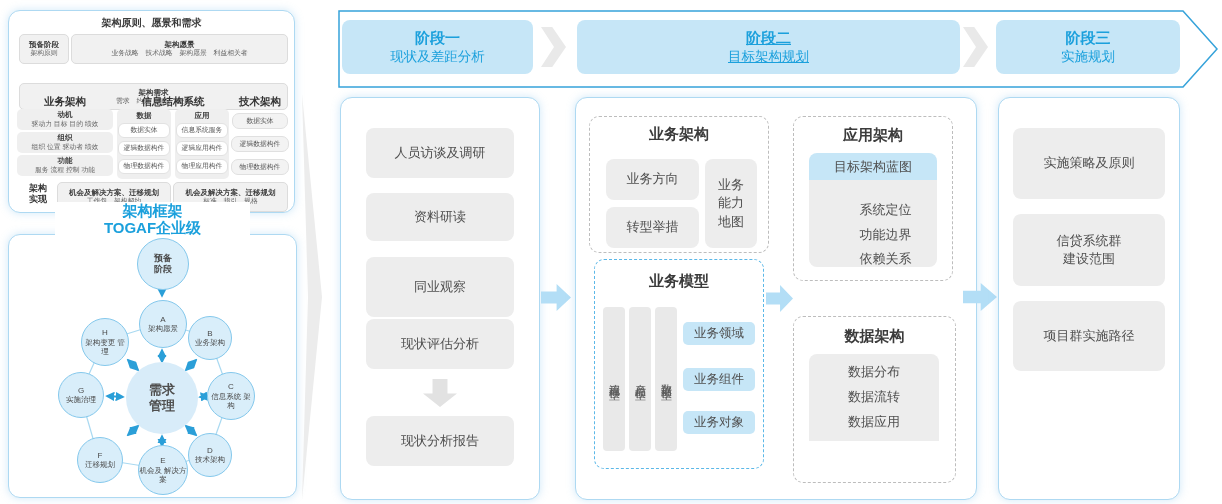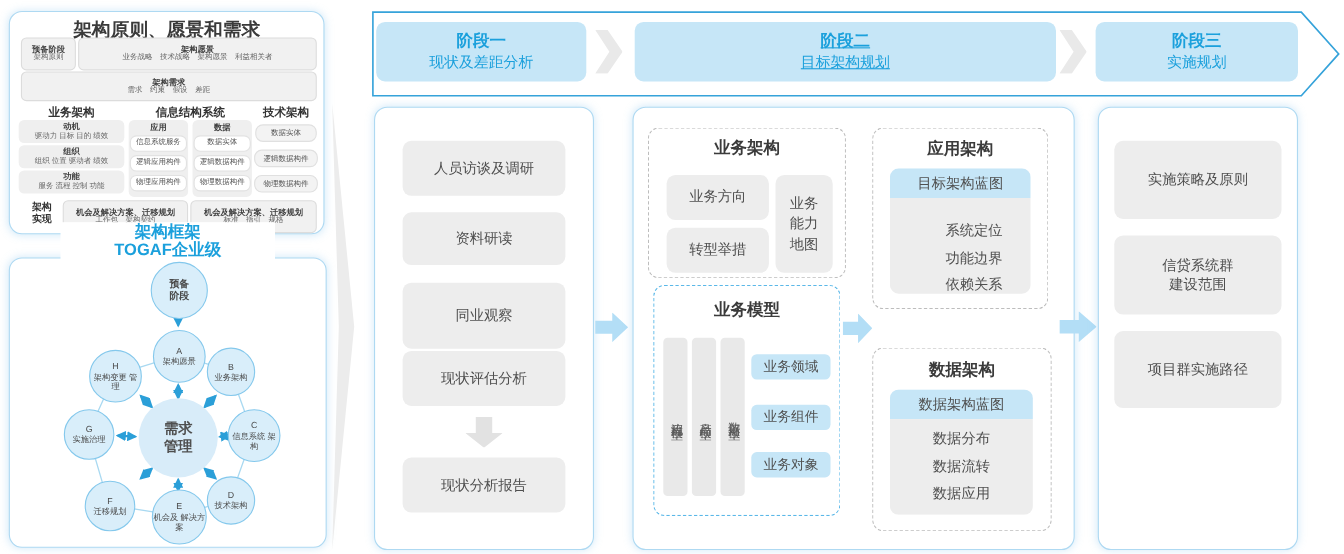--- a/index.html
+++ b/index.html
@@ -3,21 +3,21 @@
 <meta charset="utf-8">
 <style>
   html,body{margin:0;padding:0;background:#fff;}
   .stage{position:relative;width:1222px;height:504px;background:#fff;
          font-family:"Liberation Sans",sans-serif;overflow:hidden;color:#3f3f3f;}
   .abs{position:absolute;}
   
   .panel{position:absolute;background:#fff;border:1.5px solid #aed9f2;border-radius:12px;
          box-shadow:0 0 8px rgba(120,190,235,.35);}
   .p-header{position:absolute;left:0;top:5px;width:100%;text-align:center;
-            font-weight:bold;font-size:17px;color:#3a3a3a;}
+            font-weight:bold;font-size:10px;color:#3a3a3a;}
   
   .gb{position:absolute;background:#f1f1f1;border:1px solid #dcdcdc;border-radius:5px;
       display:flex;flex-direction:column;align-items:center;justify-content:center;line-height:1.25;}
   .gb-t{font-weight:bold;font-size:7.5px;color:#3f3f3f;}
   .gb-s{font-size:6.8px;color:#666;}
   .ws{word-spacing:5px;}
   .colT{position:absolute;font-weight:bold;font-size:10.5px;color:#333;text-align:center;}
   .mini{background:#efefef;border-radius:5px;display:flex;flex-direction:column;
         align-items:center;justify-content:center;line-height:1.3;}
   .pill{background:#fff;border:1px solid #e2e2e2;border-radius:6px;font-size:6.8px;color:#555;
@@ -72,21 +72,21 @@
     <div class="p-header">架构原则、愿景和需求</div>
 
     <div class="gb" style="left:10px;top:23px;width:48px;height:28px;">
       <div class="gb-t">预备阶段</div>
       <div class="gb-s">架构原则</div>
     </div>
     <div class="gb" style="left:62px;top:23px;width:215px;height:28px;">
       <div class="gb-t">架构愿景</div>
       <div class="gb-s ws">业务战略  技术战略  架构愿景  利益相关者</div>
     </div>
-    <div class="gb" style="left:10px;top:54px;width:267px;height:25px;">
+    <div class="gb" style="left:10px;top:72px;width:267px;height:25px;">
       <div class="gb-t">架构需求</div>
       <div class="gb-s ws">需求  约束  假设  差距</div>
     </div>
 
     <div class="colT" style="left:6px;top:84px;width:100px;">业务架构</div>
     <div class="abs" style="left:8px;top:98px;width:96px;display:flex;flex-direction:column;gap:2px;">
       <div class="mini" style="height:21px;">
         <div class="gb-t">动机</div>
         <div class="gb-s">驱动力 目标 目的 绩效</div>
       </div>
@@ -96,30 +96,30 @@
       </div>
       <div class="mini" style="height:21px;">
         <div class="gb-t">功能</div>
         <div class="gb-s">服务 流程 控制 功能</div>
       </div>
     </div>
 
     <div class="colT" style="left:108px;top:84px;width:112px;">信息结构系统</div>
     <div class="abs" style="left:108px;top:98px;width:112px;display:flex;gap:4px;">
       <div class="mini" style="width:54px;height:68px;justify-content:flex-start;padding-top:2px;">
+        <div class="gb-t">数据</div>
+        <div class="pill" style="width:50px;height:13px;margin-top:2px;">数据实体</div>
+        <div class="pill" style="width:50px;height:13px;margin-top:3px;">逻辑数据构件</div>
+        <div class="pill" style="width:50px;height:13px;margin-top:3px;">物理数据构件</div>
+      </div>
+      <div class="mini" style="width:54px;height:68px;justify-content:flex-start;padding-top:2px;">
         <div class="gb-t">应用</div>
         <div class="pill" style="width:50px;height:13px;margin-top:2px;">信息系统服务</div>
         <div class="pill" style="width:50px;height:13px;margin-top:3px;">逻辑应用构件</div>
         <div class="pill" style="width:50px;height:13px;margin-top:3px;">物理应用构件</div>
-      </div>
-      <div class="mini" style="width:54px;height:68px;justify-content:flex-start;padding-top:2px;">
-        <div class="gb-t">数据</div>
-        <div class="pill" style="width:50px;height:13px;margin-top:2px;">数据实体</div>
-        <div class="pill" style="width:50px;height:13px;margin-top:3px;">逻辑数据构件</div>
-        <div class="pill" style="width:50px;height:13px;margin-top:3px;">物理数据构件</div>
       </div>
     </div>
 
     <div class="colT" style="left:222px;top:84px;width:58px;">技术架构</div>
     <div class="abs" style="left:222px;top:102px;width:58px;display:flex;flex-direction:column;gap:7px;align-items:center;">
       <div class="pill2" style="width:54px;height:14px;">数据实体</div>
       <div class="pill2" style="width:56px;height:14px;">逻辑数据构件</div>
       <div class="pill2" style="width:56px;height:14px;">物理数据构件</div>
     </div>
 
@@ -270,21 +270,20 @@
           <div>系统定位</div>
           <div>功能边界</div>
           <div>依赖关系</div>
         </div>
       </div>
     </div>
 
     <div class="dashed" style="left:217px;top:218px;width:161px;height:165px;">
       <div class="secT" style="top:10px;">数据架构</div>
       <div class="combo" style="left:15px;top:37px;width:130px;height:114px;">
-        <div class="head">数据架构蓝图</div>
         <div class="bodyl" style="height:87px;">
           <div>数据分布</div>
           <div>数据流转</div>
           <div>数据应用</div>
         </div>
       </div>
     </div>
 
     <div class="rarrow" style="left:190px;top:187px;width:27px;height:27px;"></div>
   </div>

